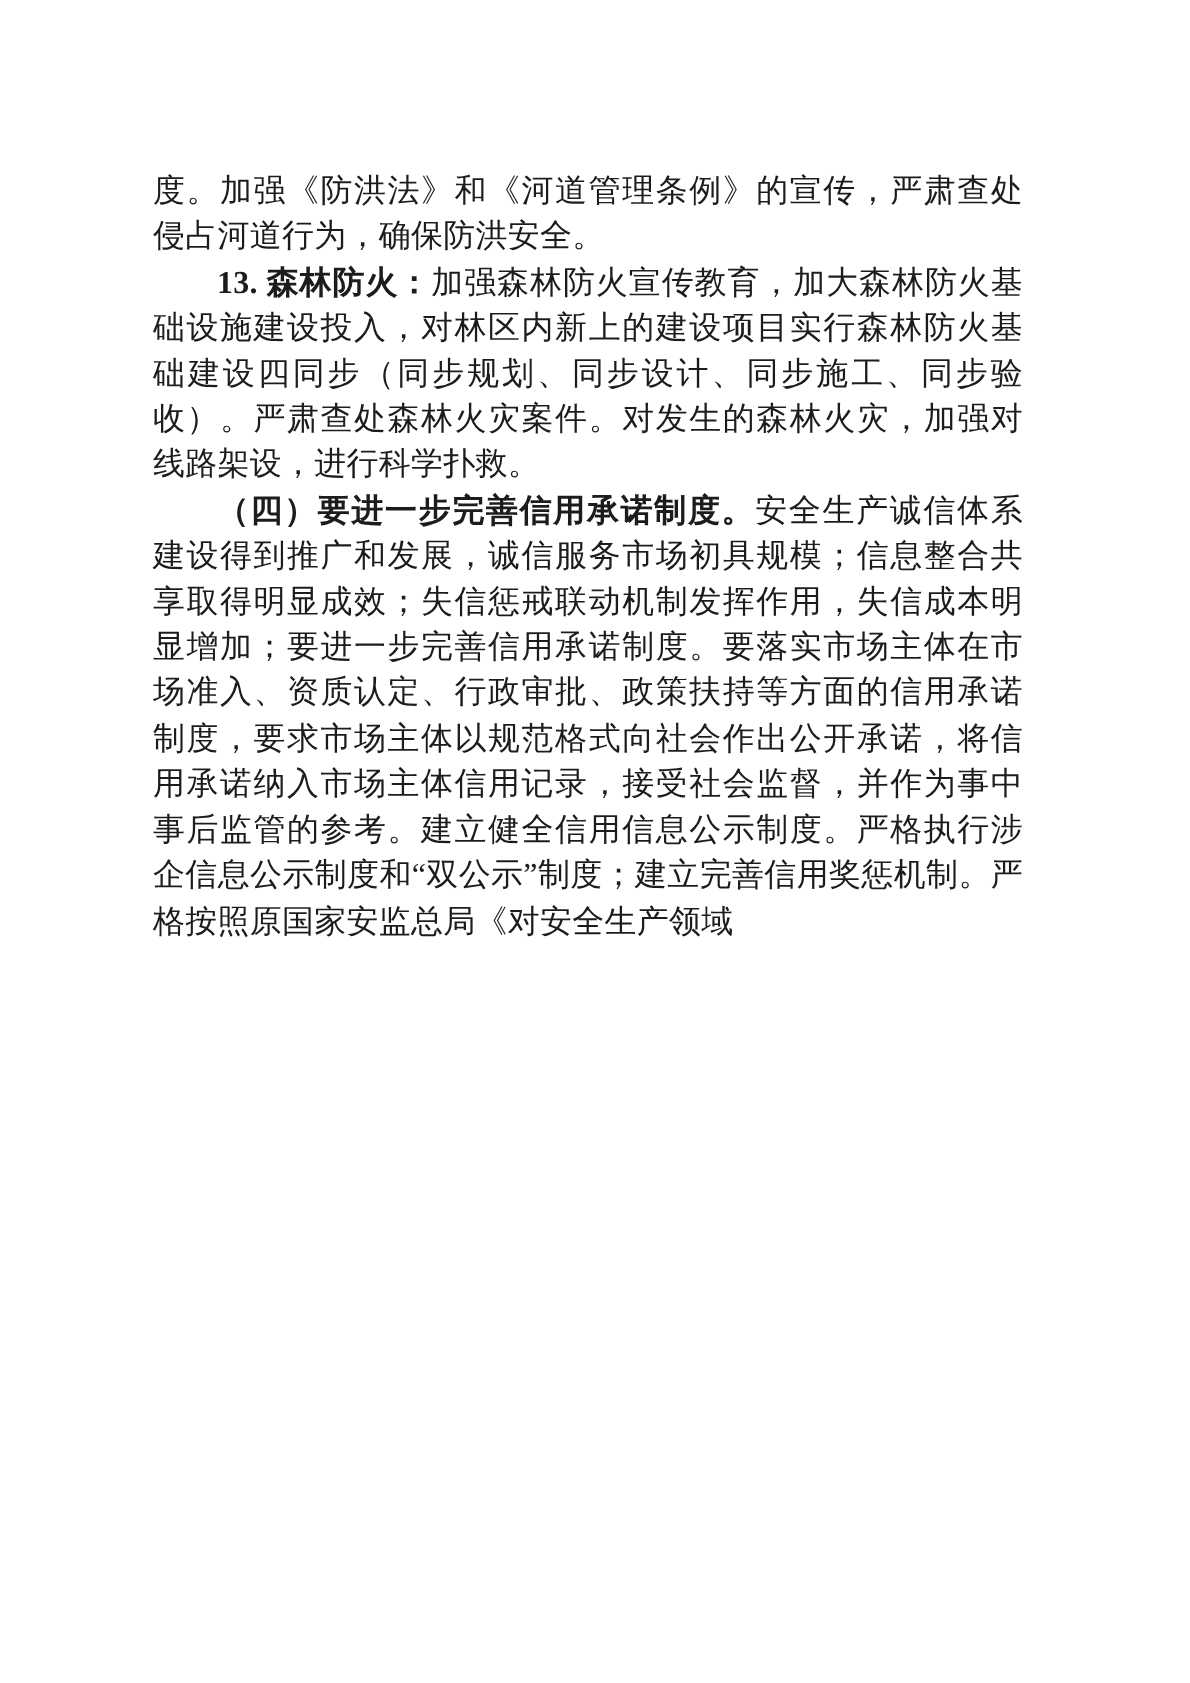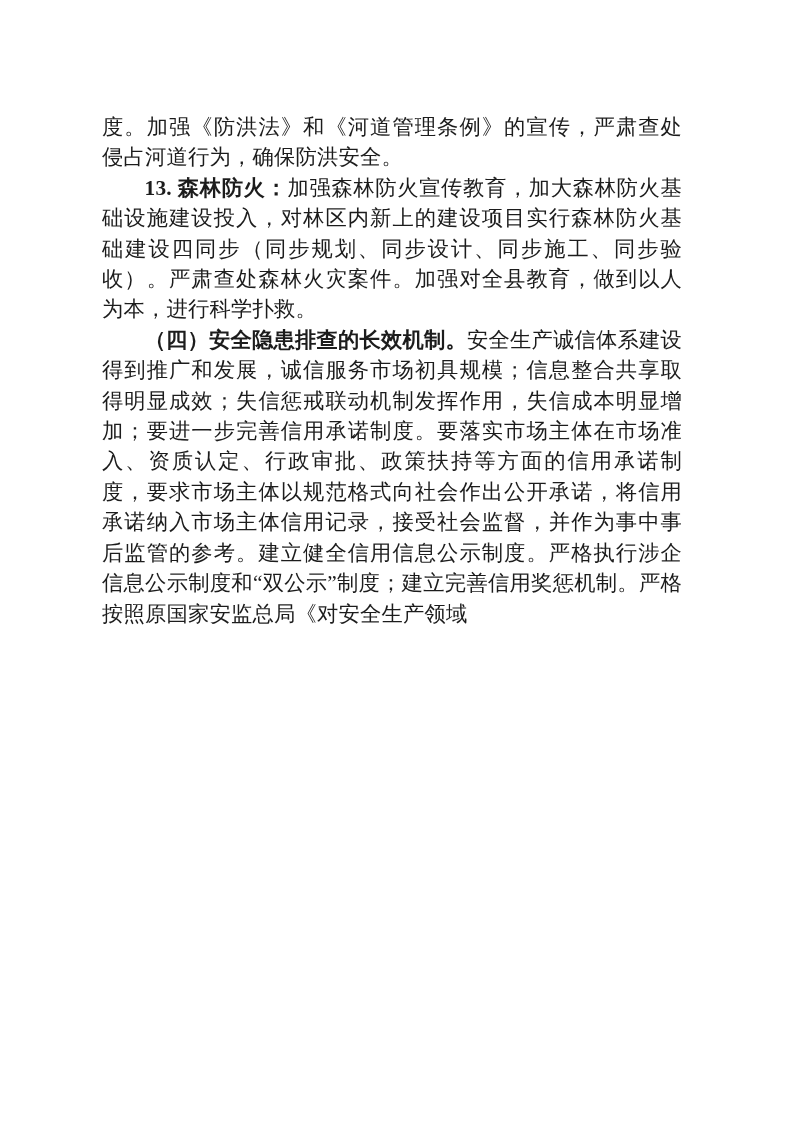--- a/index.html
+++ b/index.html
@@ -41,19 +41,19 @@
 </style>
 </head>
 <body>
 
 <div class="page">
   <div class="text-block">
 
     <p class="para continuation"><span>度。加强《防洪法》和《河道管理条例》的宣传，严肃查处侵占河道行为，确保防洪安全。</span></p>
 
 
-    <p class="para"><span class="lead">13. 森林防火：</span><span>加强森林防火宣传教育，加大森林防火基础设施建设投入，对林区内新上的建设项目实行森林防火基础建设四同步（同步规划、同步设计、同步施工、同步验收）。严肃查处森林火灾案件。加强对全县教育，做到以人为本，进行科学扑救。</span></p>
+    <p class="para"><span class="lead">13. 森林防火：</span><span>加强森林防火宣传教育，加大森林防火基础设施建设投入，对林区内新上的建设项目实行森林防火基础建设四同步（同步规划、同步设计、同步施工、同步验收）。严肃查处森林火灾案件。对发生的森林火灾，加强对线路架设，进行科学扑救。</span></p>
 
 
-    <p class="para"><span class="lead">（四）安全隐患排查的长效机制。</span><span>安全生产诚信体系建设得到推广和发展，诚信服务市场初具规模；信息整合共享取得明显成效；失信惩戒联动机制发挥作用，失信成本明显增加；要进一步完善信用承诺制度。要落实市场主体在市场准入、资质认定、行政审批、政策扶持等方面的信用承诺制度，要求市场主体以规范格式向社会作出公开承诺，将信用承诺纳入市场主体信用记录，接受社会监督，并作为事中事后监管的参考。建立健全信用信息公示制度。严格执行涉企信息公示制度和“双公示”制度；建立完善信用奖惩机制。严格按照原国家安监总局《对安全生产领域</span></p>
+    <p class="para"><span class="lead">（四）要进一步完善信用承诺制度。</span><span>安全生产诚信体系建设得到推广和发展，诚信服务市场初具规模；信息整合共享取得明显成效；失信惩戒联动机制发挥作用，失信成本明显增加；要进一步完善信用承诺制度。要落实市场主体在市场准入、资质认定、行政审批、政策扶持等方面的信用承诺制度，要求市场主体以规范格式向社会作出公开承诺，将信用承诺纳入市场主体信用记录，接受社会监督，并作为事中事后监管的参考。建立健全信用信息公示制度。严格执行涉企信息公示制度和“双公示”制度；建立完善信用奖惩机制。严格按照原国家安监总局《对安全生产领域</span></p>
 
   </div>
 </div>
 
 </body></html>

